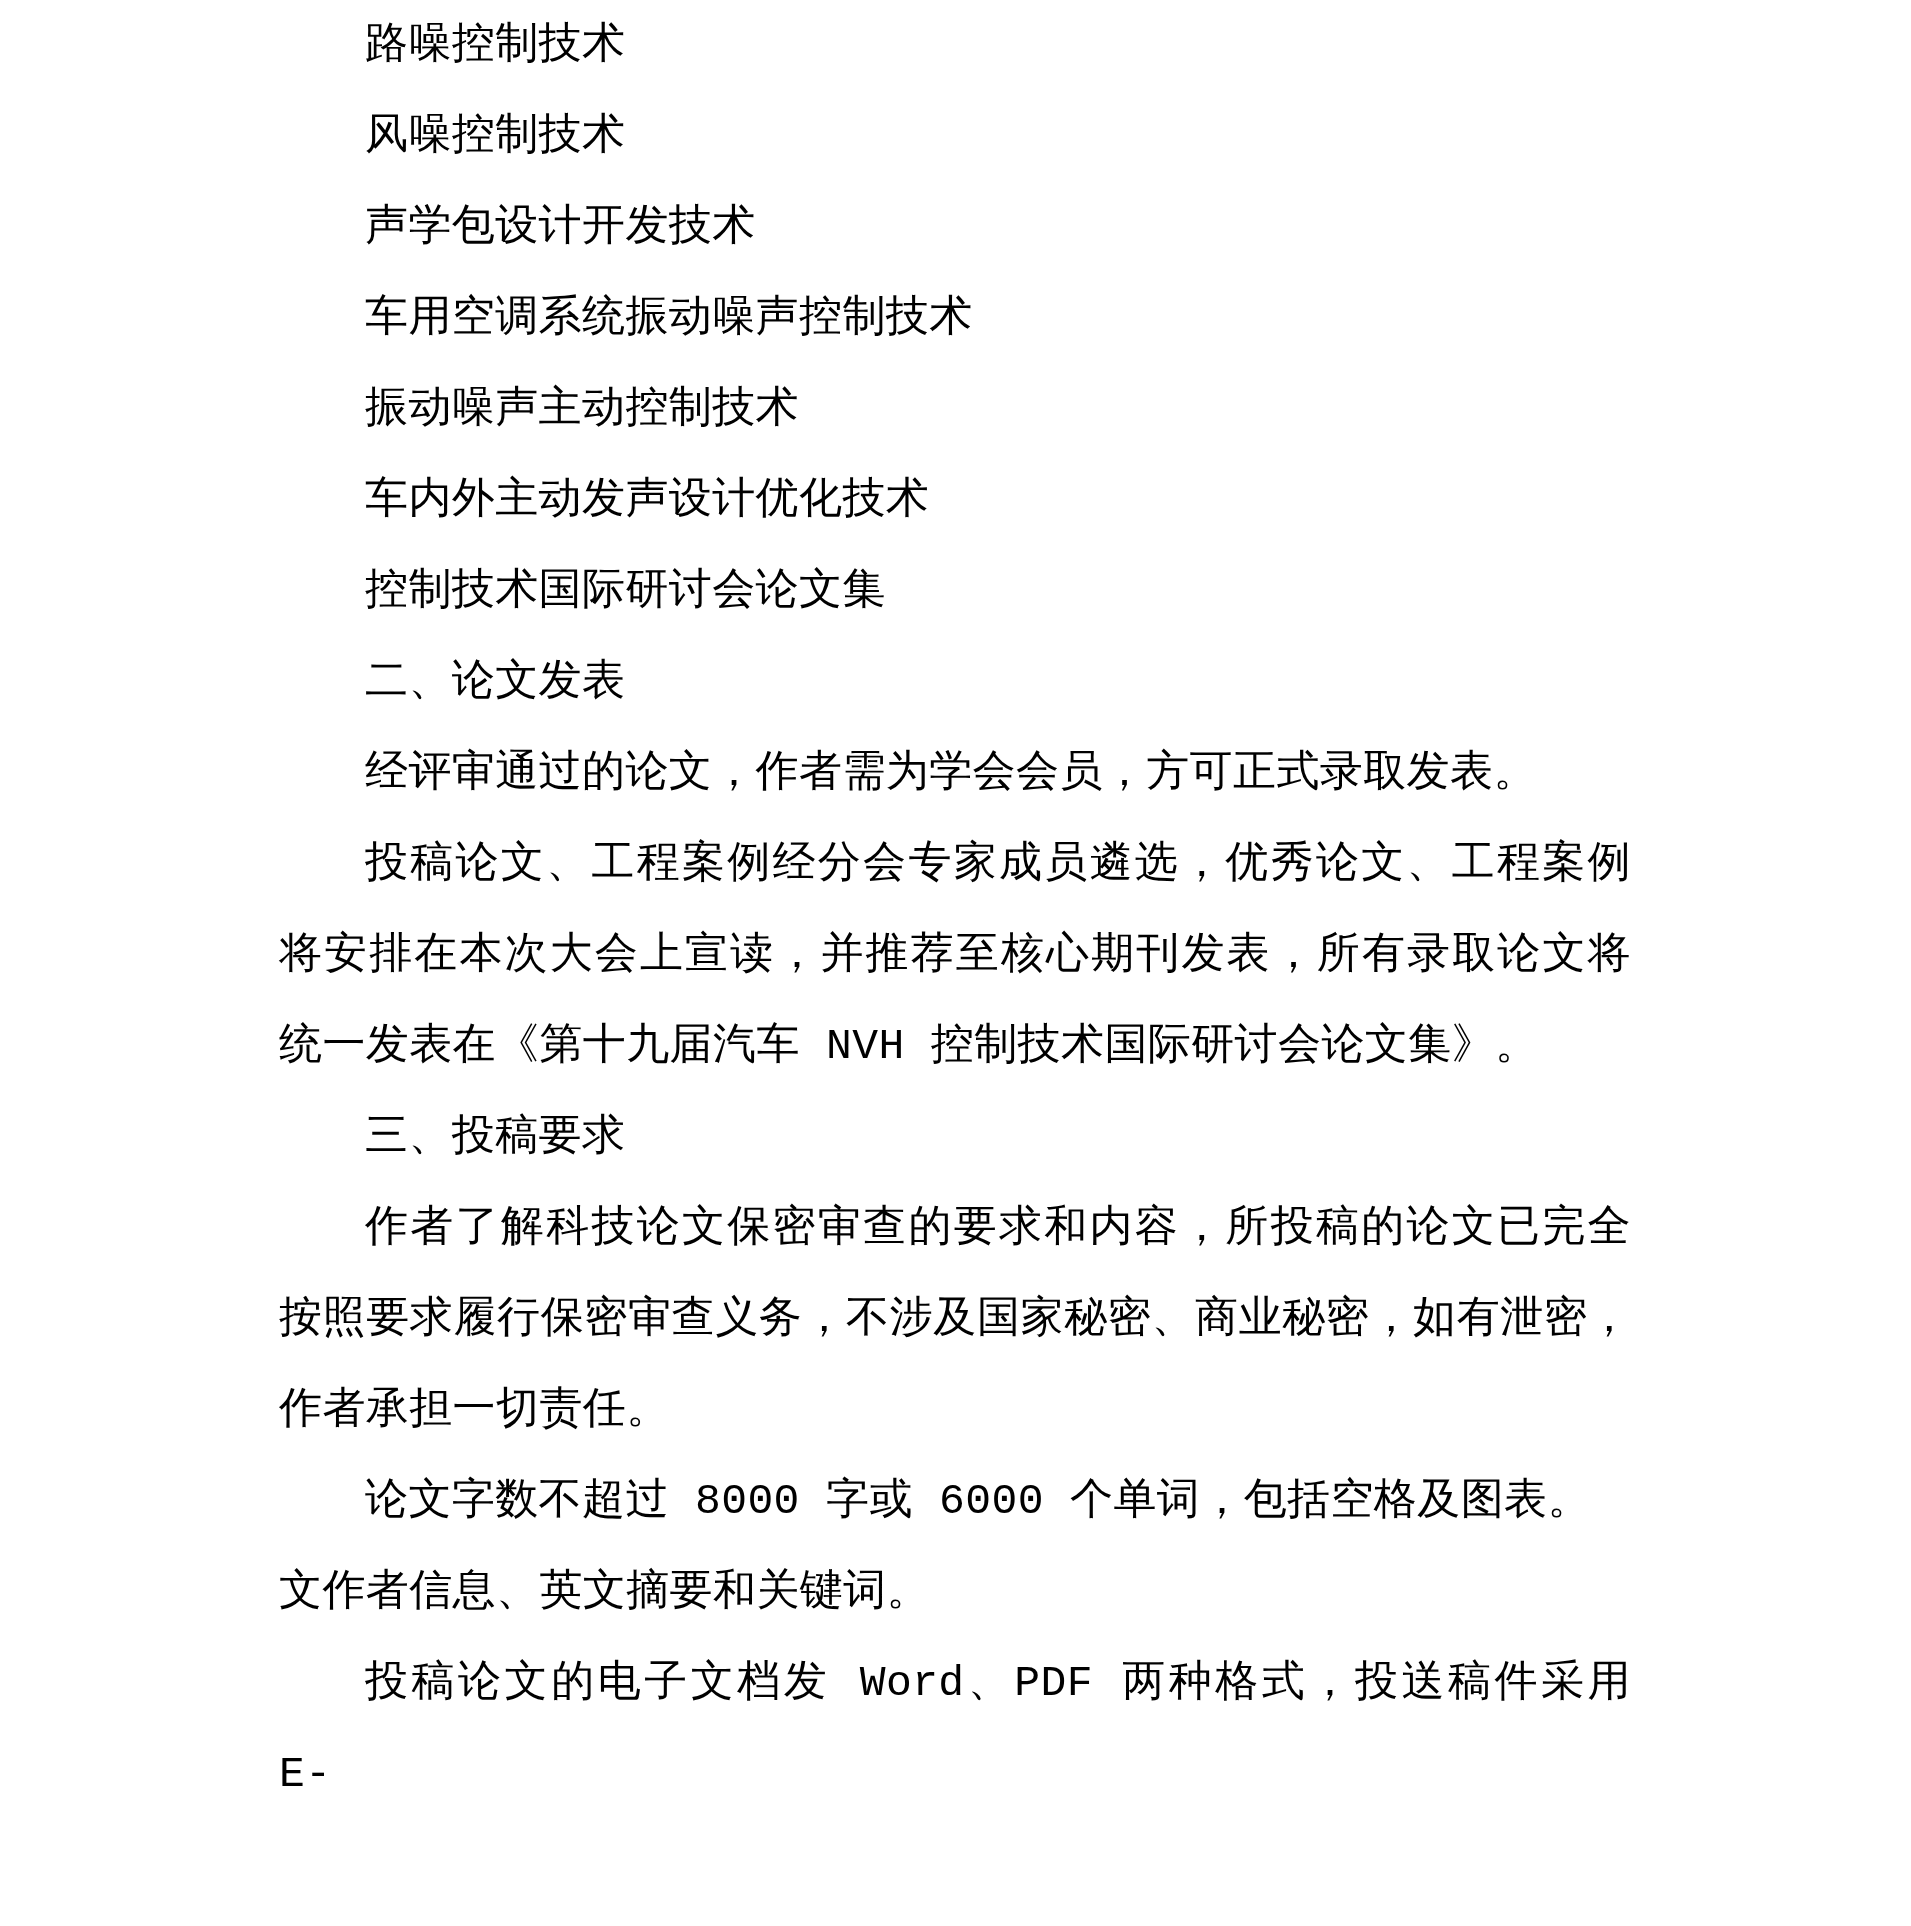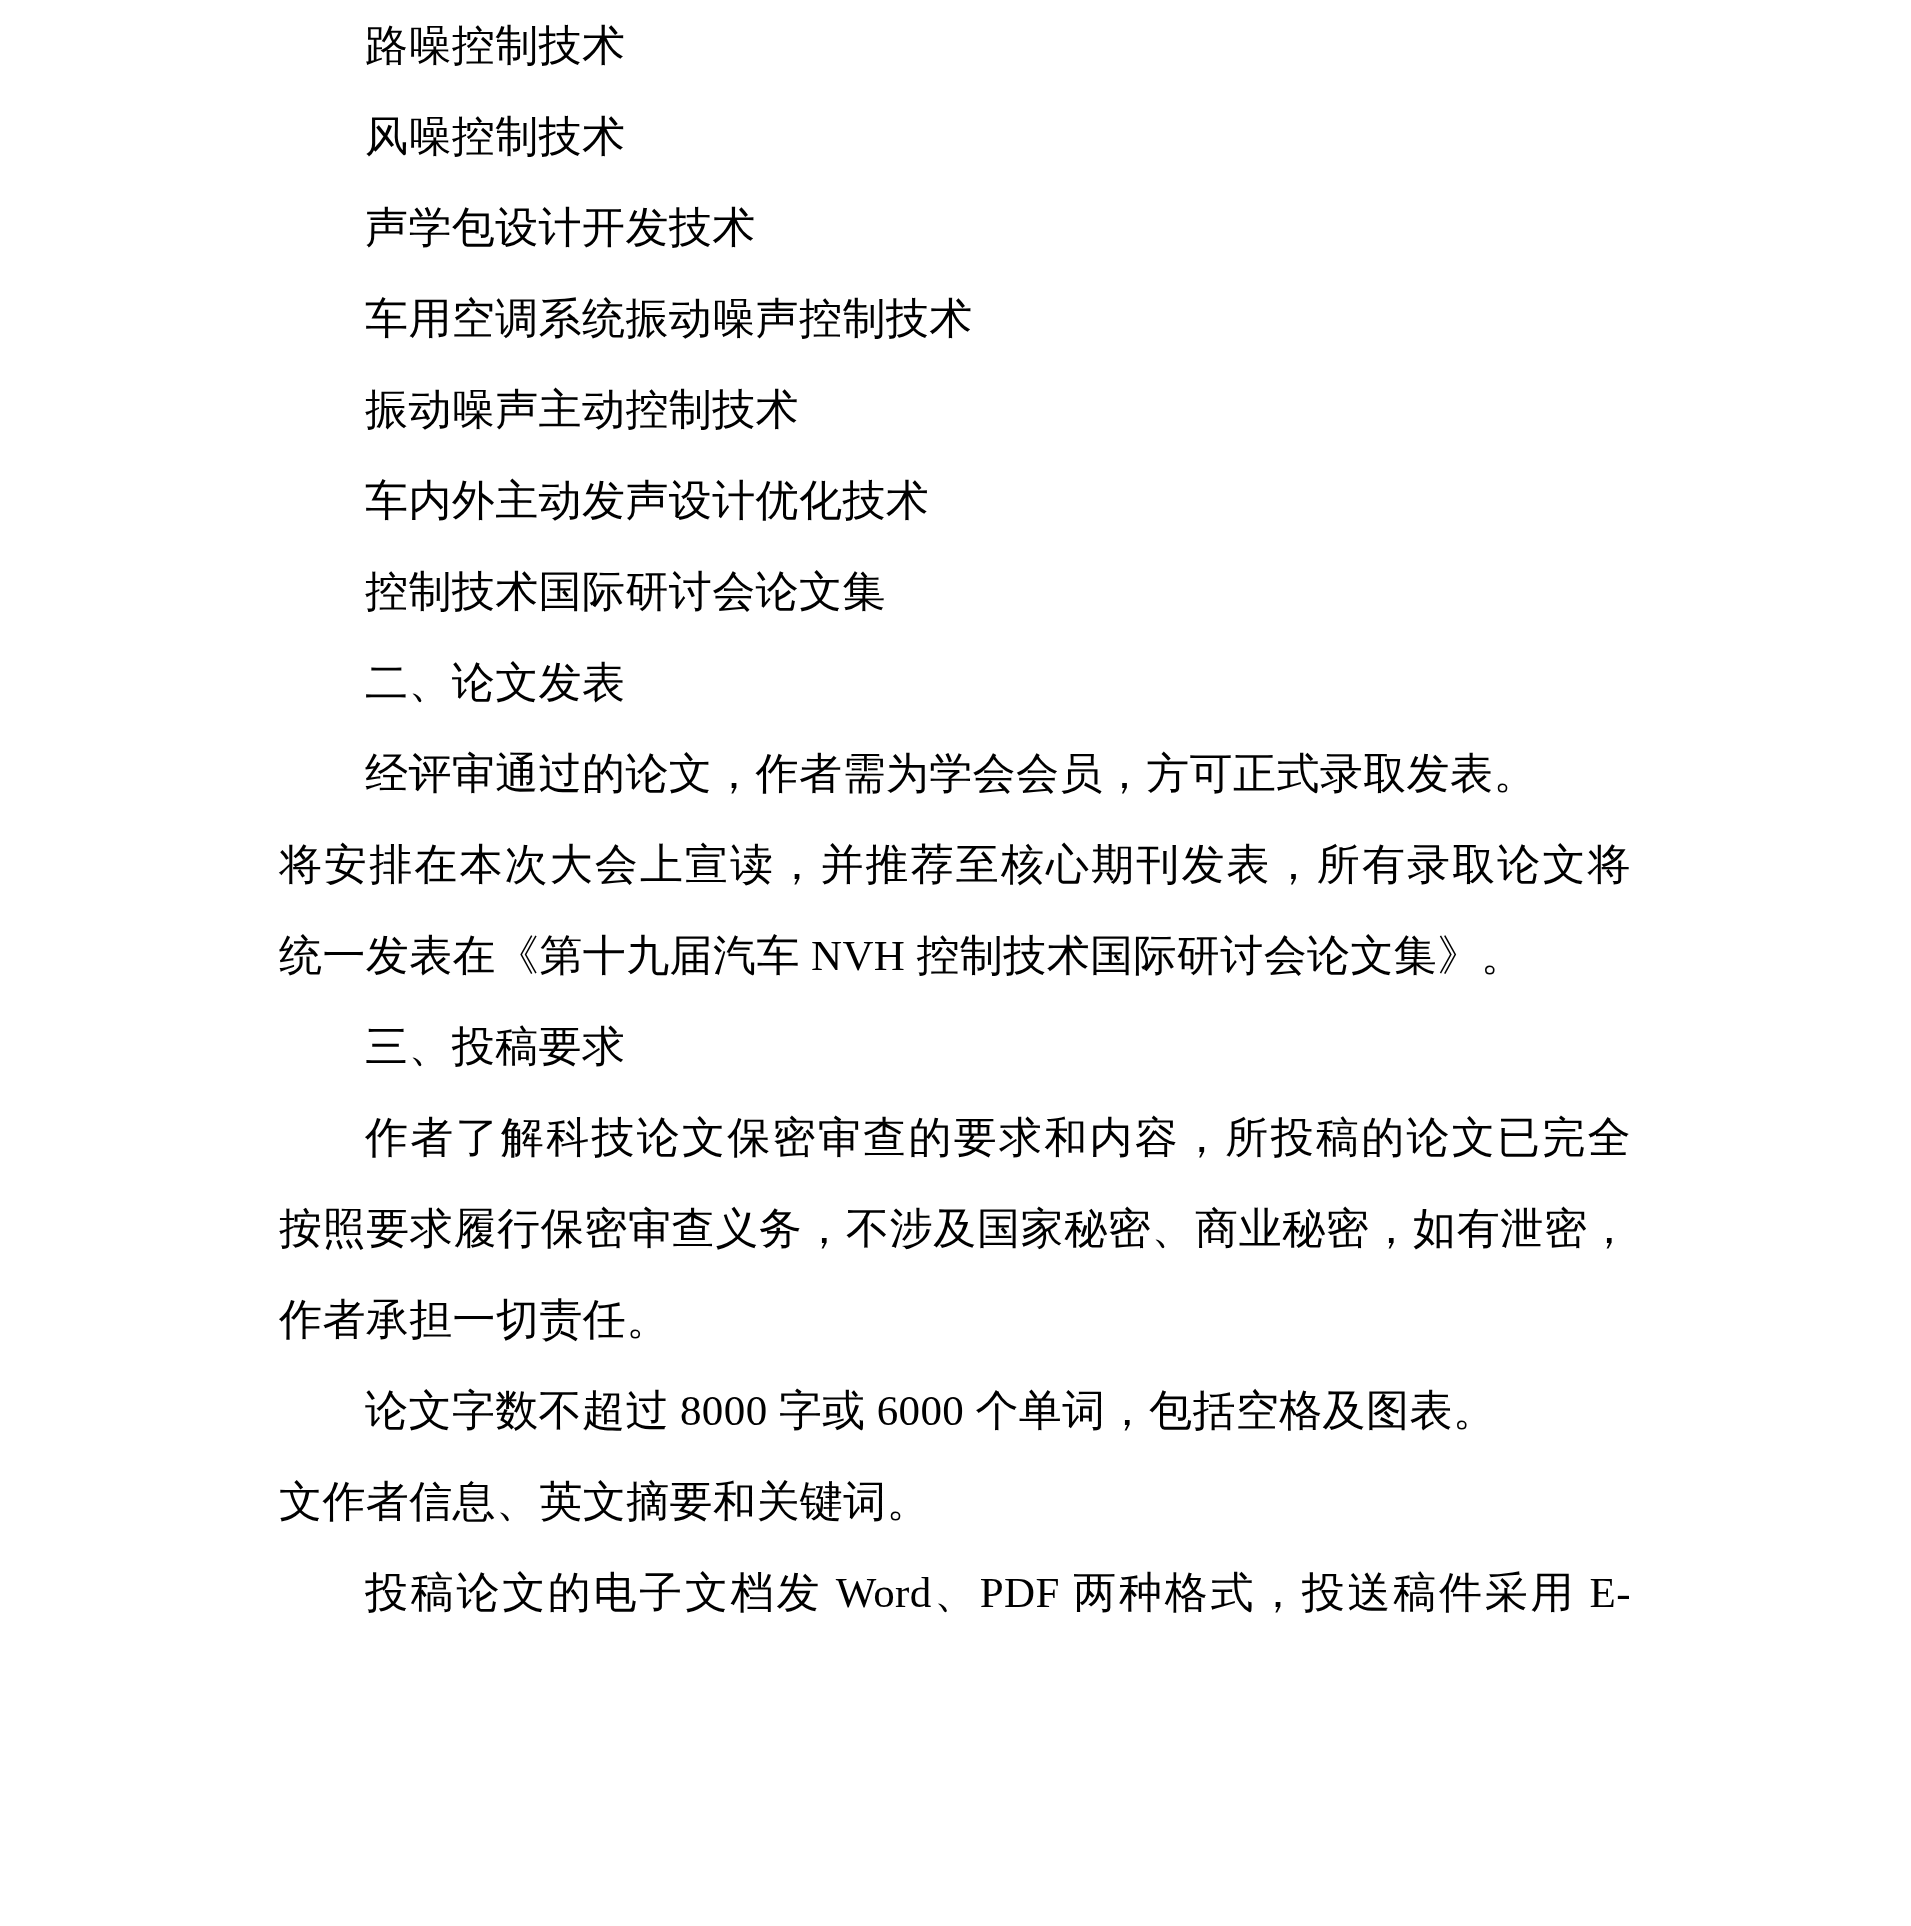--- a/index.html
+++ b/index.html
@@ -29,20 +29,21 @@
     top: 0.4px;
     width: 1352px;
     font-size: 43px;
     line-height: 91px;
     letter-spacing: 0.4px;
     white-space: nowrap;
   }
   .line {
     height: 91px;
     text-align: left;
+    font-family: Liberation Mono, monospace;
   }
   
   .indent {
     text-indent: 2em;
   }
   
   .fill {
     white-space: normal;
     text-align: justify;
     text-align-last: justify;
@@ -57,20 +58,21 @@
     <div class="line indent">路噪控制技术</div>
     <div class="line indent">风噪控制技术</div>
     <div class="line indent">声学包设计开发技术</div>
     <div class="line indent">车用空调系统振动噪声控制技术</div>
     <div class="line indent">振动噪声主动控制技术</div>
     <div class="line indent">车内外主动发声设计优化技术</div>
     <div class="line indent">控制技术国际研讨会论文集</div>
 
     <div class="line indent">二、论文发表</div>
     <div class="line indent">经评审通过的论文，作者需为学会会员，方可正式录取发表。</div>
+    <div class="line indent fill">投稿论文、工程案例经分会专家成员遴选，优秀论文、工程案例</div>
     <div class="line fill">将安排在本次大会上宣读，并推荐至核心期刊发表，所有录取论文将</div>
     <div class="line">统一发表在《第十九届汽车 NVH 控制技术国际研讨会论文集》。</div>
 
     <div class="line indent">三、投稿要求</div>
     <div class="line indent fill">作者了解科技论文保密审查的要求和内容，所投稿的论文已完全</div>
     <div class="line fill">按照要求履行保密审查义务，不涉及国家秘密、商业秘密，如有泄密，</div>
     <div class="line">作者承担一切责任。</div>
     <div class="line indent">论文字数不超过 8000 字或 6000 个单词，包括空格及图表。</div>
     <div class="line">文作者信息、英文摘要和关键词。</div>
     <div class="line indent fill">投稿论文的电子文档发 Word、PDF 两种格式，投送稿件采用 E-</div>

